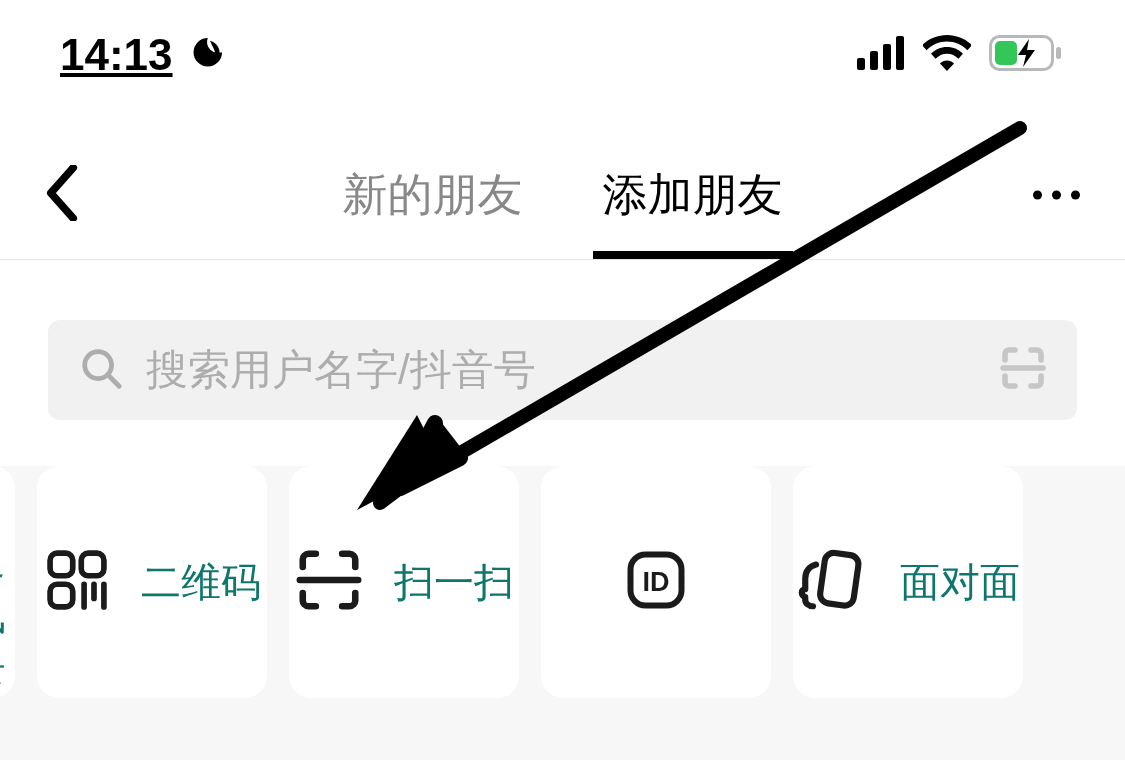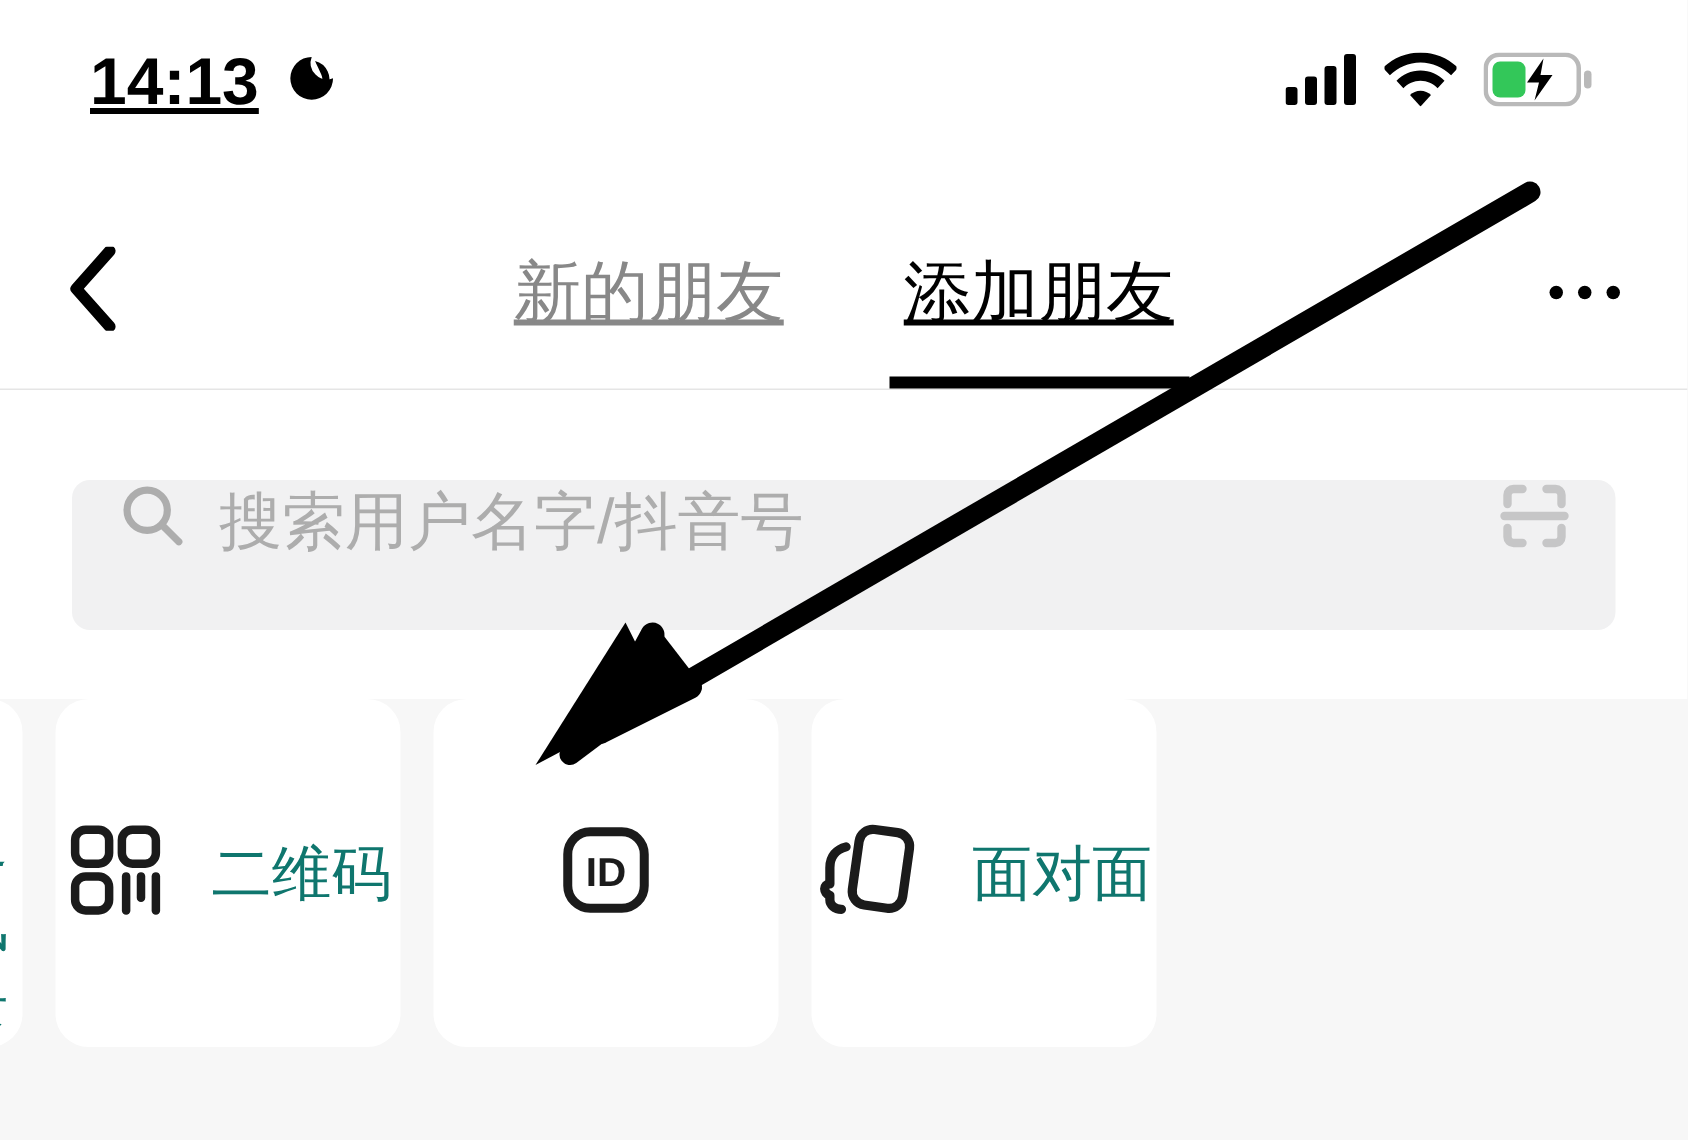--- a/index.html
+++ b/index.html
@@ -67,21 +67,20 @@
       align-items: center;
     }
     .tab {
       font-size: 45px;
       font-weight: 500;
       color: #888;
       height: 100%;
       display: flex;
       align-items: center;
       position: relative;
-      text-decoration: underline;
     }
     .tab.active {
       color: #000000;
     }
     .tab.active::after {
       content: "";
       position: absolute;
       bottom: 0;
       left: 50%;
       transform: translateX(-50%);
@@ -107,20 +106,21 @@
 
     .search-section {
       background: #ffffff;
       padding: 60px 48px 46px 48px;
     }
     .search-bar {
       background: #f1f1f2;
       border-radius: 12px;
       height: 100px;
       display: flex;
+      align-items: center;
       padding: 0 30px;
     }
     .search-placeholder {
       flex: 1;
       color: #adadad;
       font-size: 42px;
       margin-left: 22px;
     }
 
     .cards-row {
@@ -268,20 +268,32 @@
         <rect x="27" y="5" width="16" height="16" rx="5" stroke="#1b1b1b" stroke-width="4" fill="none"></rect>
         <rect x="5" y="27" width="16" height="16" rx="5" stroke="#1b1b1b" stroke-width="4" fill="none"></rect>
         <line x1="29" y1="27" x2="29" y2="43" stroke="#1b1b1b" stroke-width="4" stroke-linecap="round"></line>
         <line x1="36" y1="27" x2="36" y2="37" stroke="#1b1b1b" stroke-width="4" stroke-linecap="round"></line>
         <line x1="43" y1="27" x2="43" y2="43" stroke="#1b1b1b" stroke-width="4" stroke-linecap="round"></line>
       </svg>
     </span>
     <span class="card-label">二维码</span>
   </div>
 
+  <div class="card">
+    <span>
+      <svg width="70" height="70" viewBox="0 0 48 48">
+        <path d="M6 15 V10 a4 4 0 0 1 4 -4 H15" stroke="#1b1b1b" stroke-width="4.5" fill="none" stroke-linecap="round"></path>
+        <path d="M33 6 H38 a4 4 0 0 1 4 4 V15" stroke="#1b1b1b" stroke-width="4.5" fill="none" stroke-linecap="round"></path>
+        <path d="M42 33 V38 a4 4 0 0 1 -4 4 H33" stroke="#1b1b1b" stroke-width="4.5" fill="none" stroke-linecap="round"></path>
+        <path d="M15 42 H10 a4 4 0 0 1 -4 -4 V33" stroke="#1b1b1b" stroke-width="4.5" fill="none" stroke-linecap="round"></path>
+        <line x1="4" y1="24" x2="44" y2="24" stroke="#1b1b1b" stroke-width="4.5" stroke-linecap="round"></line>
+      </svg>
+    </span>
+    <span class="card-label">扫一扫</span>
+  </div>
 
   <div class="card">
     <span>
       <svg width="72" height="72" viewBox="0 0 48 48">
         <rect x="7" y="7" width="34" height="34" rx="10" stroke="#1b1b1b" stroke-width="4" fill="none"></rect>
         <text x="24" y="31" text-anchor="middle" font-family="Arial" font-weight="800" font-size="18" fill="#1b1b1b">ID</text>
       </svg>
     </span>
   </div>
 

